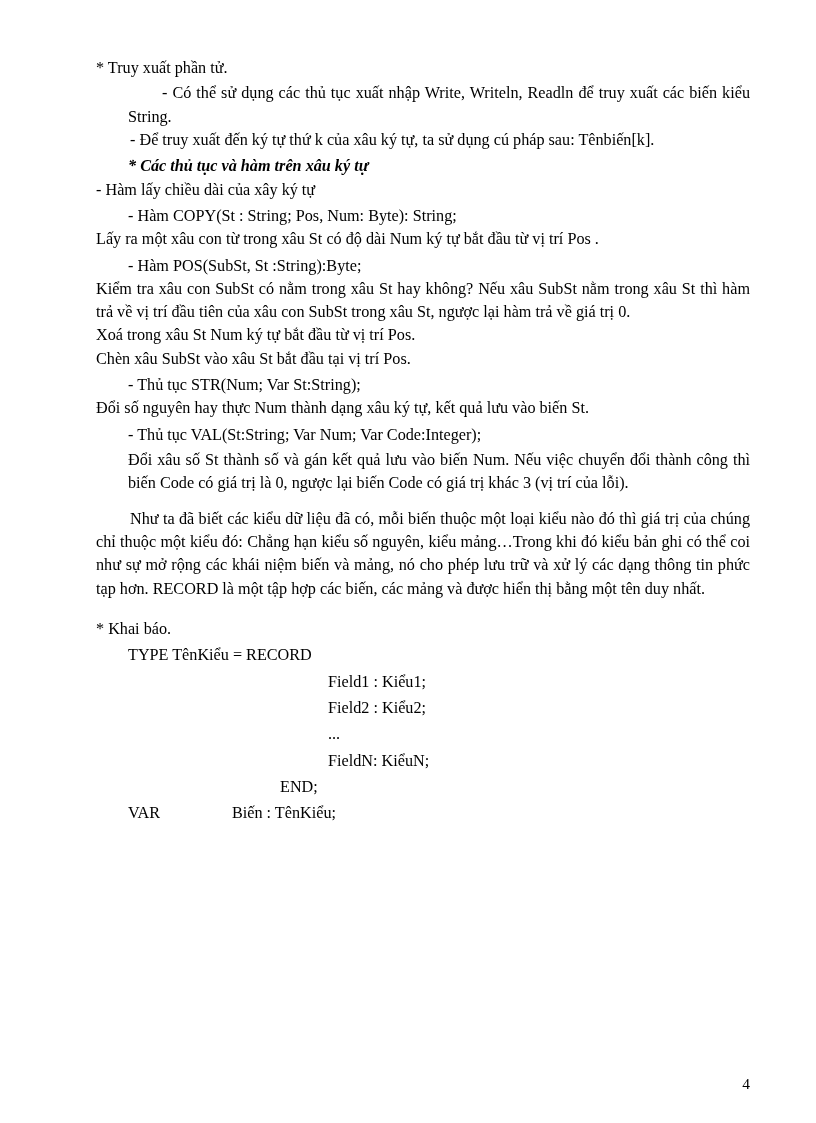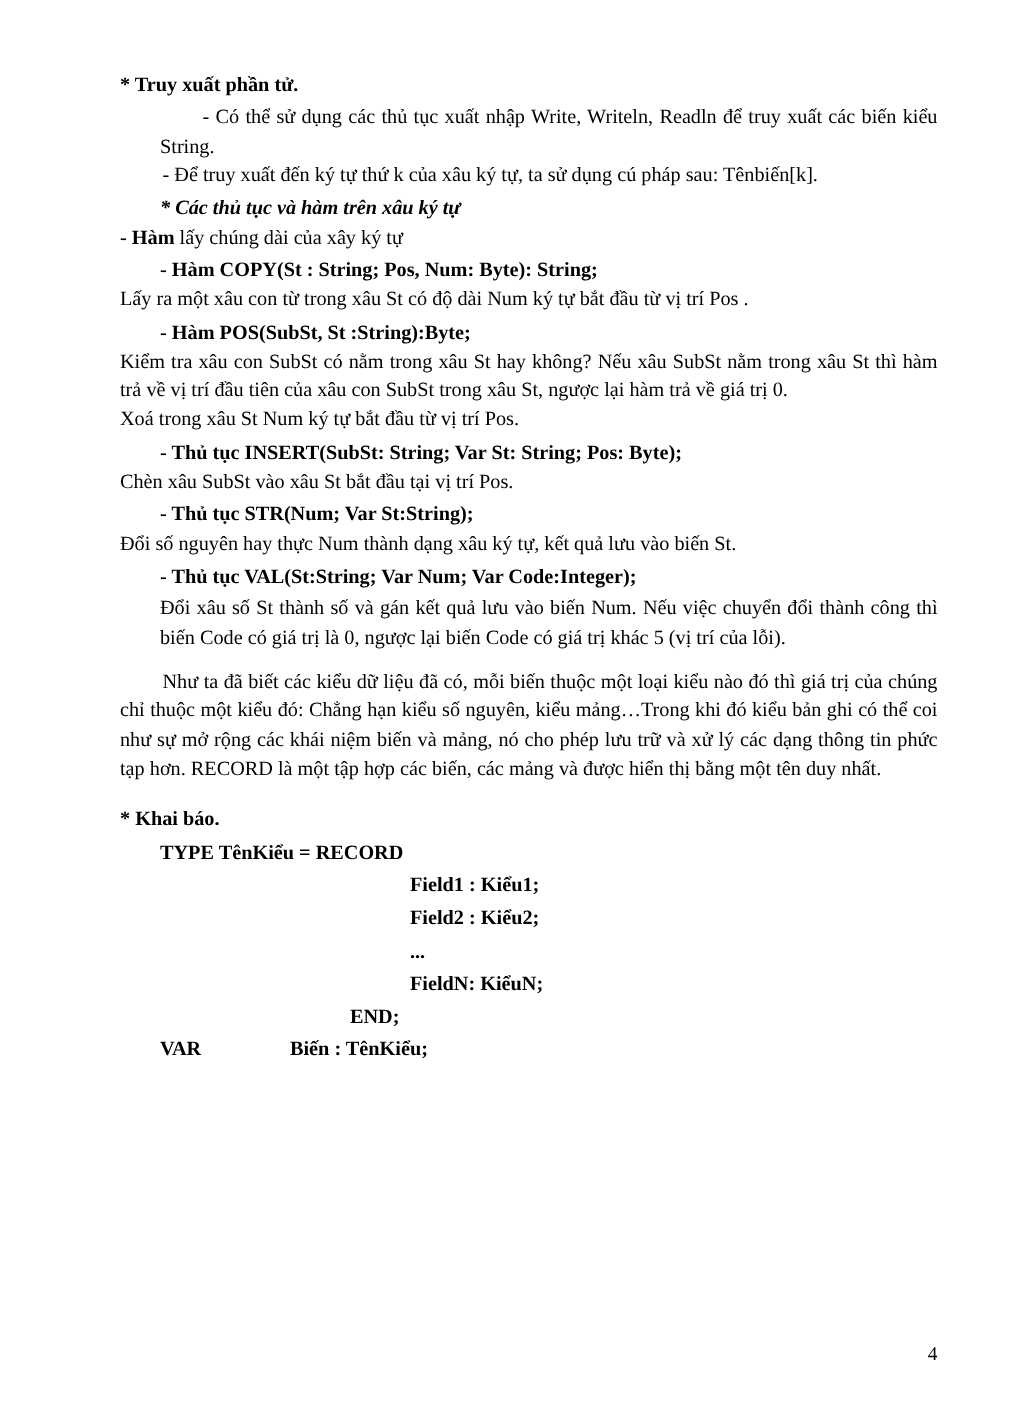--- a/index.html
+++ b/index.html
@@ -27,21 +27,21 @@
   .content {
     width: 654px;
     font-size: 16.2px;
     line-height: 1.5;
     text-align: justify;
   }
   p {
     margin: 0;
     padding: 0;
   }
-  .b { font-weight: bold; }
+  .b { font-weight: normal; }
   .bi { font-weight: bold; font-style: italic; }
   .indent-lg { text-indent: 34px; }
   .tight { line-height: 1.44; }
   .gap-sm { margin-top: 2px; margin-left: 32px; }
   .gap-md { margin-top: 12px; }
   .gap-lg { margin-top: 16px; }
   .center-code {
     padding-left: 58px;
   }
   .field-line {
@@ -75,39 +75,38 @@
   <div class="content">
 
     <p class="b">* Truy xuất phần tử.</p>
 
     <p class="indent-lg tight gap-sm">- Có thể sử dụng các thủ tục xuất nhập Write, Writeln, Readln để truy xuất các biến kiểu String.</p>
 
     <p class="indent-lg tight">- Để truy xuất đến ký tự thứ k của xâu ký tự, ta sử dụng cú pháp sau: Tênbiến[k].</p>
 
     <p class="bi gap-sm">*  Các thủ tục và hàm trên xâu ký tự</p>
 
-    <p class="tight"><span class="b">- Hàm</span><span> lấy chúng dài của xây ký tự</span></p>
+    <p class="tight"><span class="b">- Hàm</span><span> lấy chiều dài của xây ký tự</span></p>
 
 
     <p class="b gap-sm">- Hàm COPY(St : String; Pos, Num: Byte): String;</p>
     <p class="tight">Lấy ra một xâu con từ trong xâu St có độ dài Num ký tự bắt đầu từ vị trí Pos .</p>
 
     <p class="b gap-sm">- Hàm POS(SubSt, St :String):Byte;</p>
     <p class="tight">Kiểm tra xâu con SubSt có nằm trong xâu St hay không? Nếu xâu SubSt nằm trong xâu St thì hàm trả về vị trí đầu tiên của xâu con SubSt trong xâu St, ngược lại hàm trả về giá trị 0.</p>
 
     <p class="tight">Xoá trong xâu St Num ký tự bắt đầu từ vị trí Pos.</p>
 
-    <p class="b gap-sm">- Thủ tục INSERT(SubSt: String; Var St: String; Pos: Byte);</p>
     <p class="tight">Chèn xâu SubSt vào xâu St bắt đầu tại vị trí Pos.</p>
 
     <p class="b gap-sm">- Thủ tục STR(Num; Var St:String);</p>
     <p class="tight">Đổi số nguyên hay thực Num thành dạng xâu ký tự, kết quả lưu vào biến St.</p>
 
     <p class="b gap-sm">- Thủ tục VAL(St:String; Var Num; Var Code:Integer);</p>
-    <p class="tight gap-sm">Đổi xâu số St thành số và gán kết quả lưu vào biến Num. Nếu việc chuyển đổi thành công thì biến Code có giá trị là 0, ngược lại biến Code có giá trị khác 5 (vị trí của lỗi).</p>
+    <p class="tight gap-sm">Đổi xâu số St thành số và gán kết quả lưu vào biến Num. Nếu việc chuyển đổi thành công thì biến Code có giá trị là 0, ngược lại biến Code có giá trị khác 3 (vị trí của lỗi).</p>
 
 
     <p class="indent-lg tight gap-md">Như ta đã biết các kiểu dữ liệu đã có, mỗi biến thuộc một loại kiểu nào đó thì giá trị của chúng chỉ thuộc một kiểu đó: Chẳng hạn kiểu số nguyên, kiểu mảng…Trong khi đó kiểu bản ghi có thể coi như sự mở rộng các khái niệm biến và mảng, nó cho phép lưu trữ và xử lý các dạng thông tin phức tạp hơn. RECORD là một tập hợp các biến, các mảng và được hiển thị bằng một tên duy nhất.</p>
 
     <p class="b gap-lg">* Khai báo.</p>
 
     <p class="b typeline gap-sm"><span class="type-kw">TYPE</span> <span>TênKiểu = RECORD</span></p>
 
     <p class="b field-line gap-sm">Field1 : Kiểu1;</p>
     <p class="b field-line gap-sm">Field2 : Kiểu2;</p>

